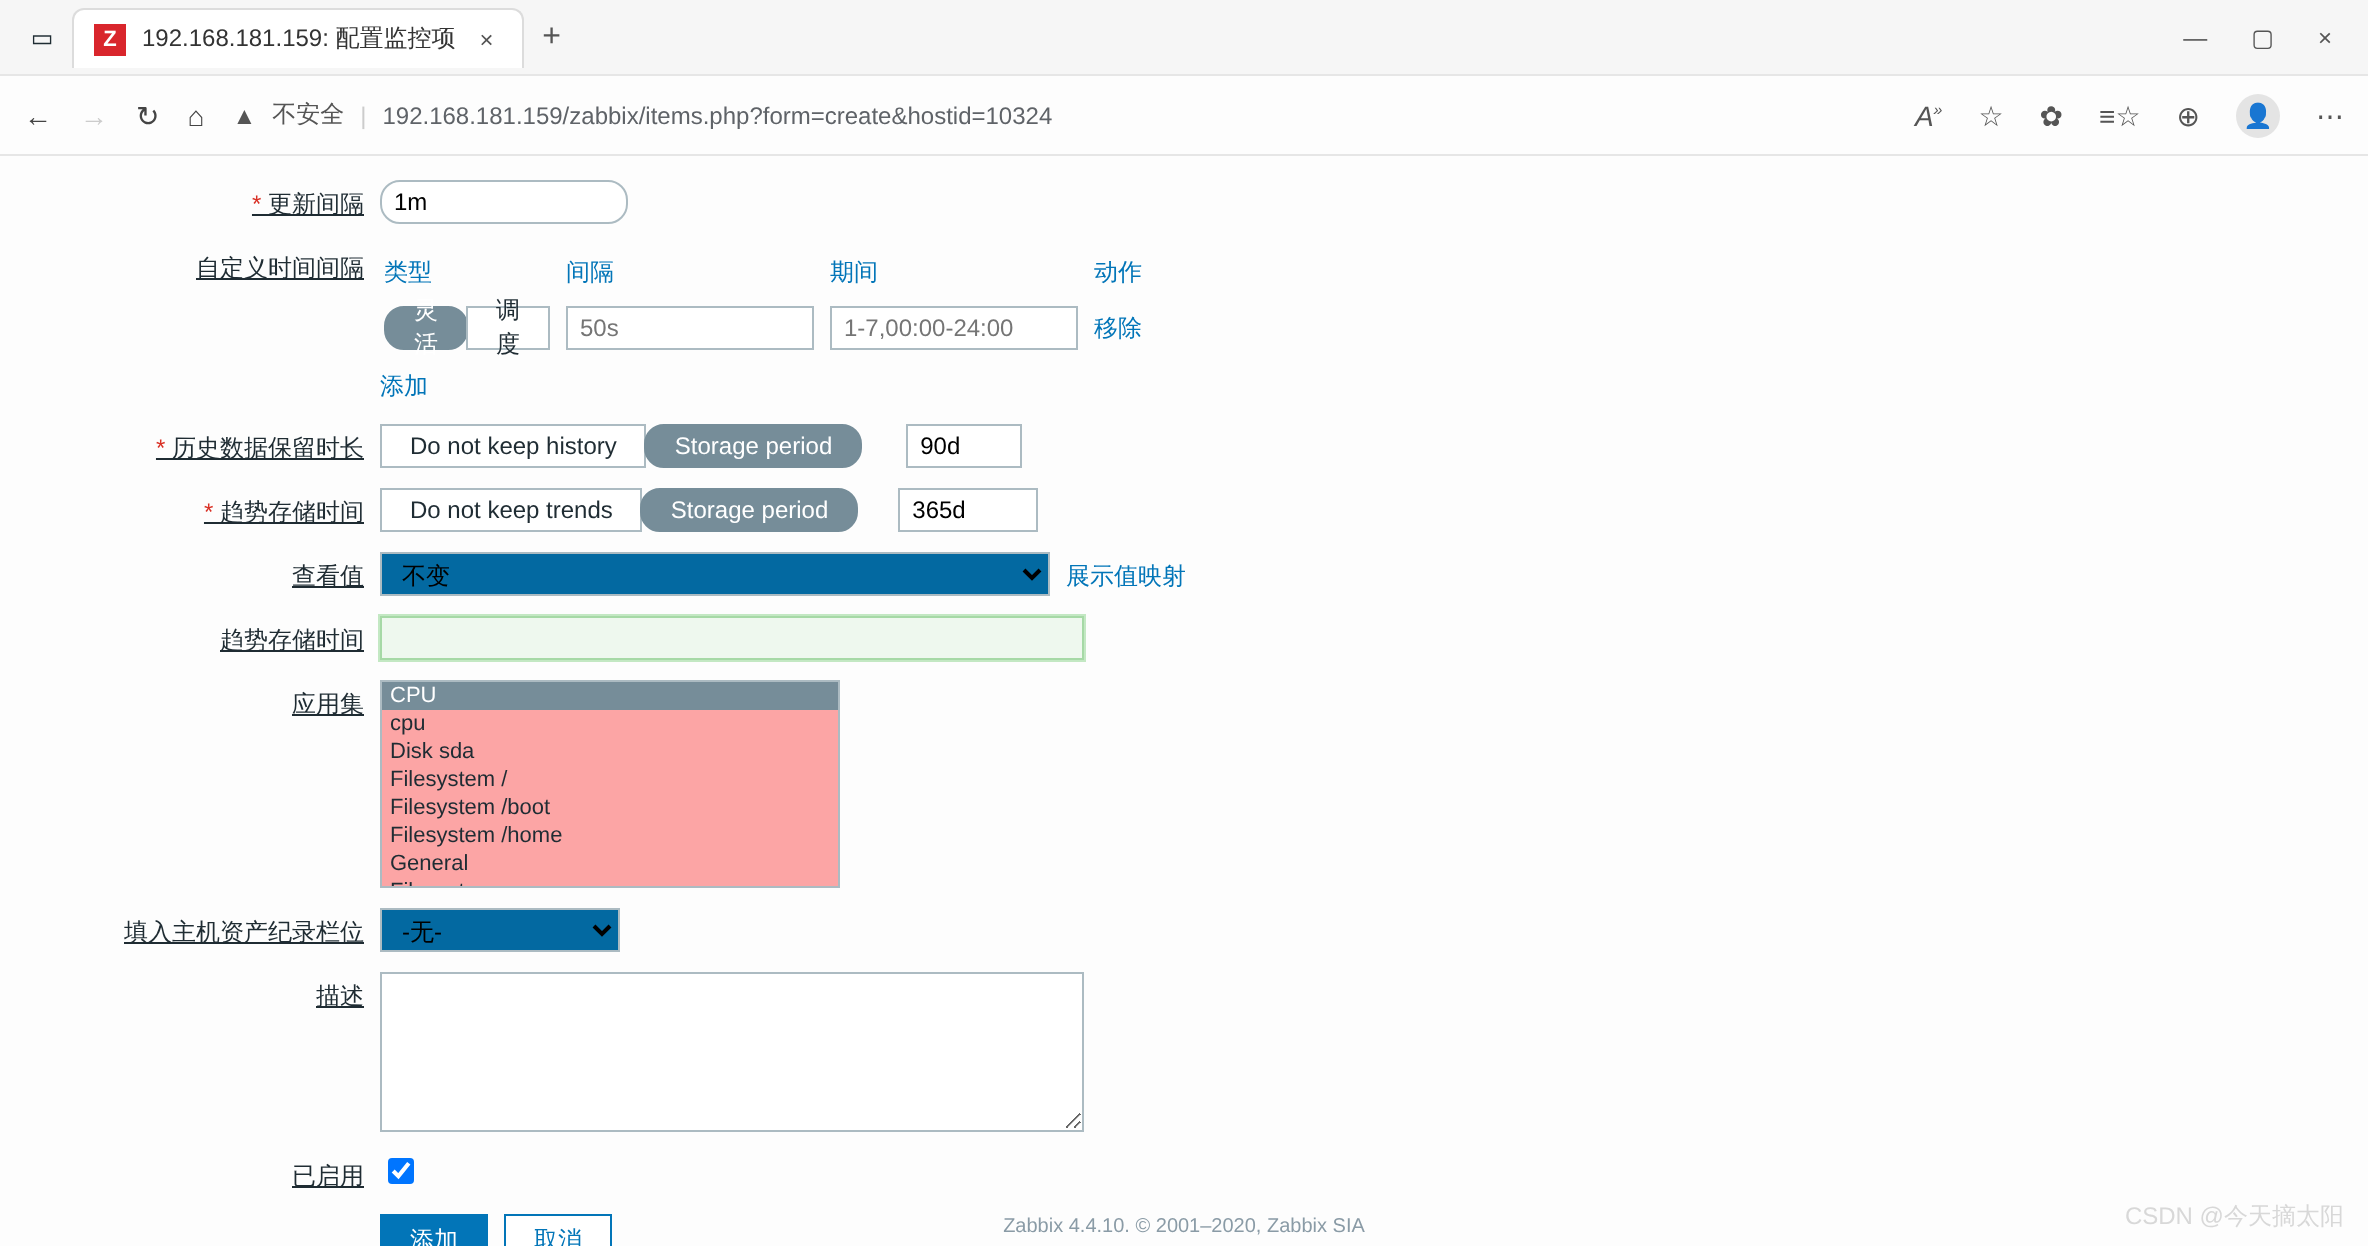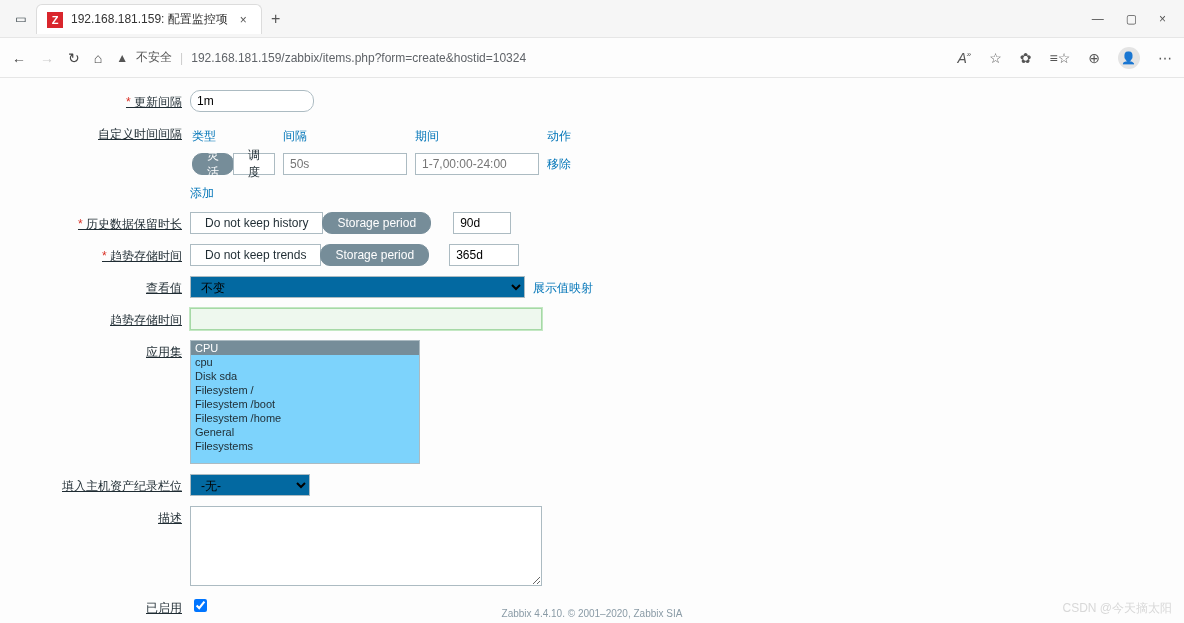--- a/index.html
+++ b/index.html
@@ -29,21 +29,21 @@
   .textin { border:1px solid #acbbc2; padding:3px 6px; font-size:12px; height:22px; }
   .seggrp { display:flex; }
   .segbtn { border:1px solid #acbbc2; background:#fff; padding:3px 14px; font-size:12px; color:#1f2c33; height:22px; display:flex; align-items:center; }
   .segbtn.active { background:#768d99; color:#fff; border-color:#768d99;border-radius:10px; }
   .segbtn + .segbtn { margin-left:-1px; }
   .interval-table th { font-weight:normal; color:#0275b8; text-align:left; padding:4px 0; font-size:12px; }
   .interval-table td { padding:2px 6px 2px 0; }
   .link { color:#0275b8; cursor:pointer; }
   select.textin { background:#0369a1; }
   .newapp { border:1px solid #a6d9a6; outline:1px solid #c3e8c3; background:#eef8ee; }
-  .listbox { width:230px; height:124px; overflow-y:scroll; border:1px solid #acbbc2; background:#7dd3fc; font-size:11px; }
+  .listbox { width:230px; height:104px; overflow-y:scroll; border:1px solid #acbbc2; background:#fca5a5; font-size:11px; }
   .listbox .opt { padding:1px 4px; white-space:nowrap; }
   .listbox .opt.sel { background:#768d99; color:#fff; }
   .btn-primary { background:#0275b8; color:#fff; border:1px solid #0275b8; padding:4px 14px; font-size:12px; }
   .btn-default { background:#fff; color:#0275b8; border:1px solid #0275b8; padding:4px 14px; font-size:12px; }
   .footer { position:absolute; bottom:4px; width:100%; text-align:center; color:#8a9ba6; font-size:10px; }
   .watermark { position:absolute; right:12px; bottom:6px; color:#d8d8d8; font-size:12px; }
   textarea.textin { height:80px; resize:both; }
 </style>
 </head>
 <body>

